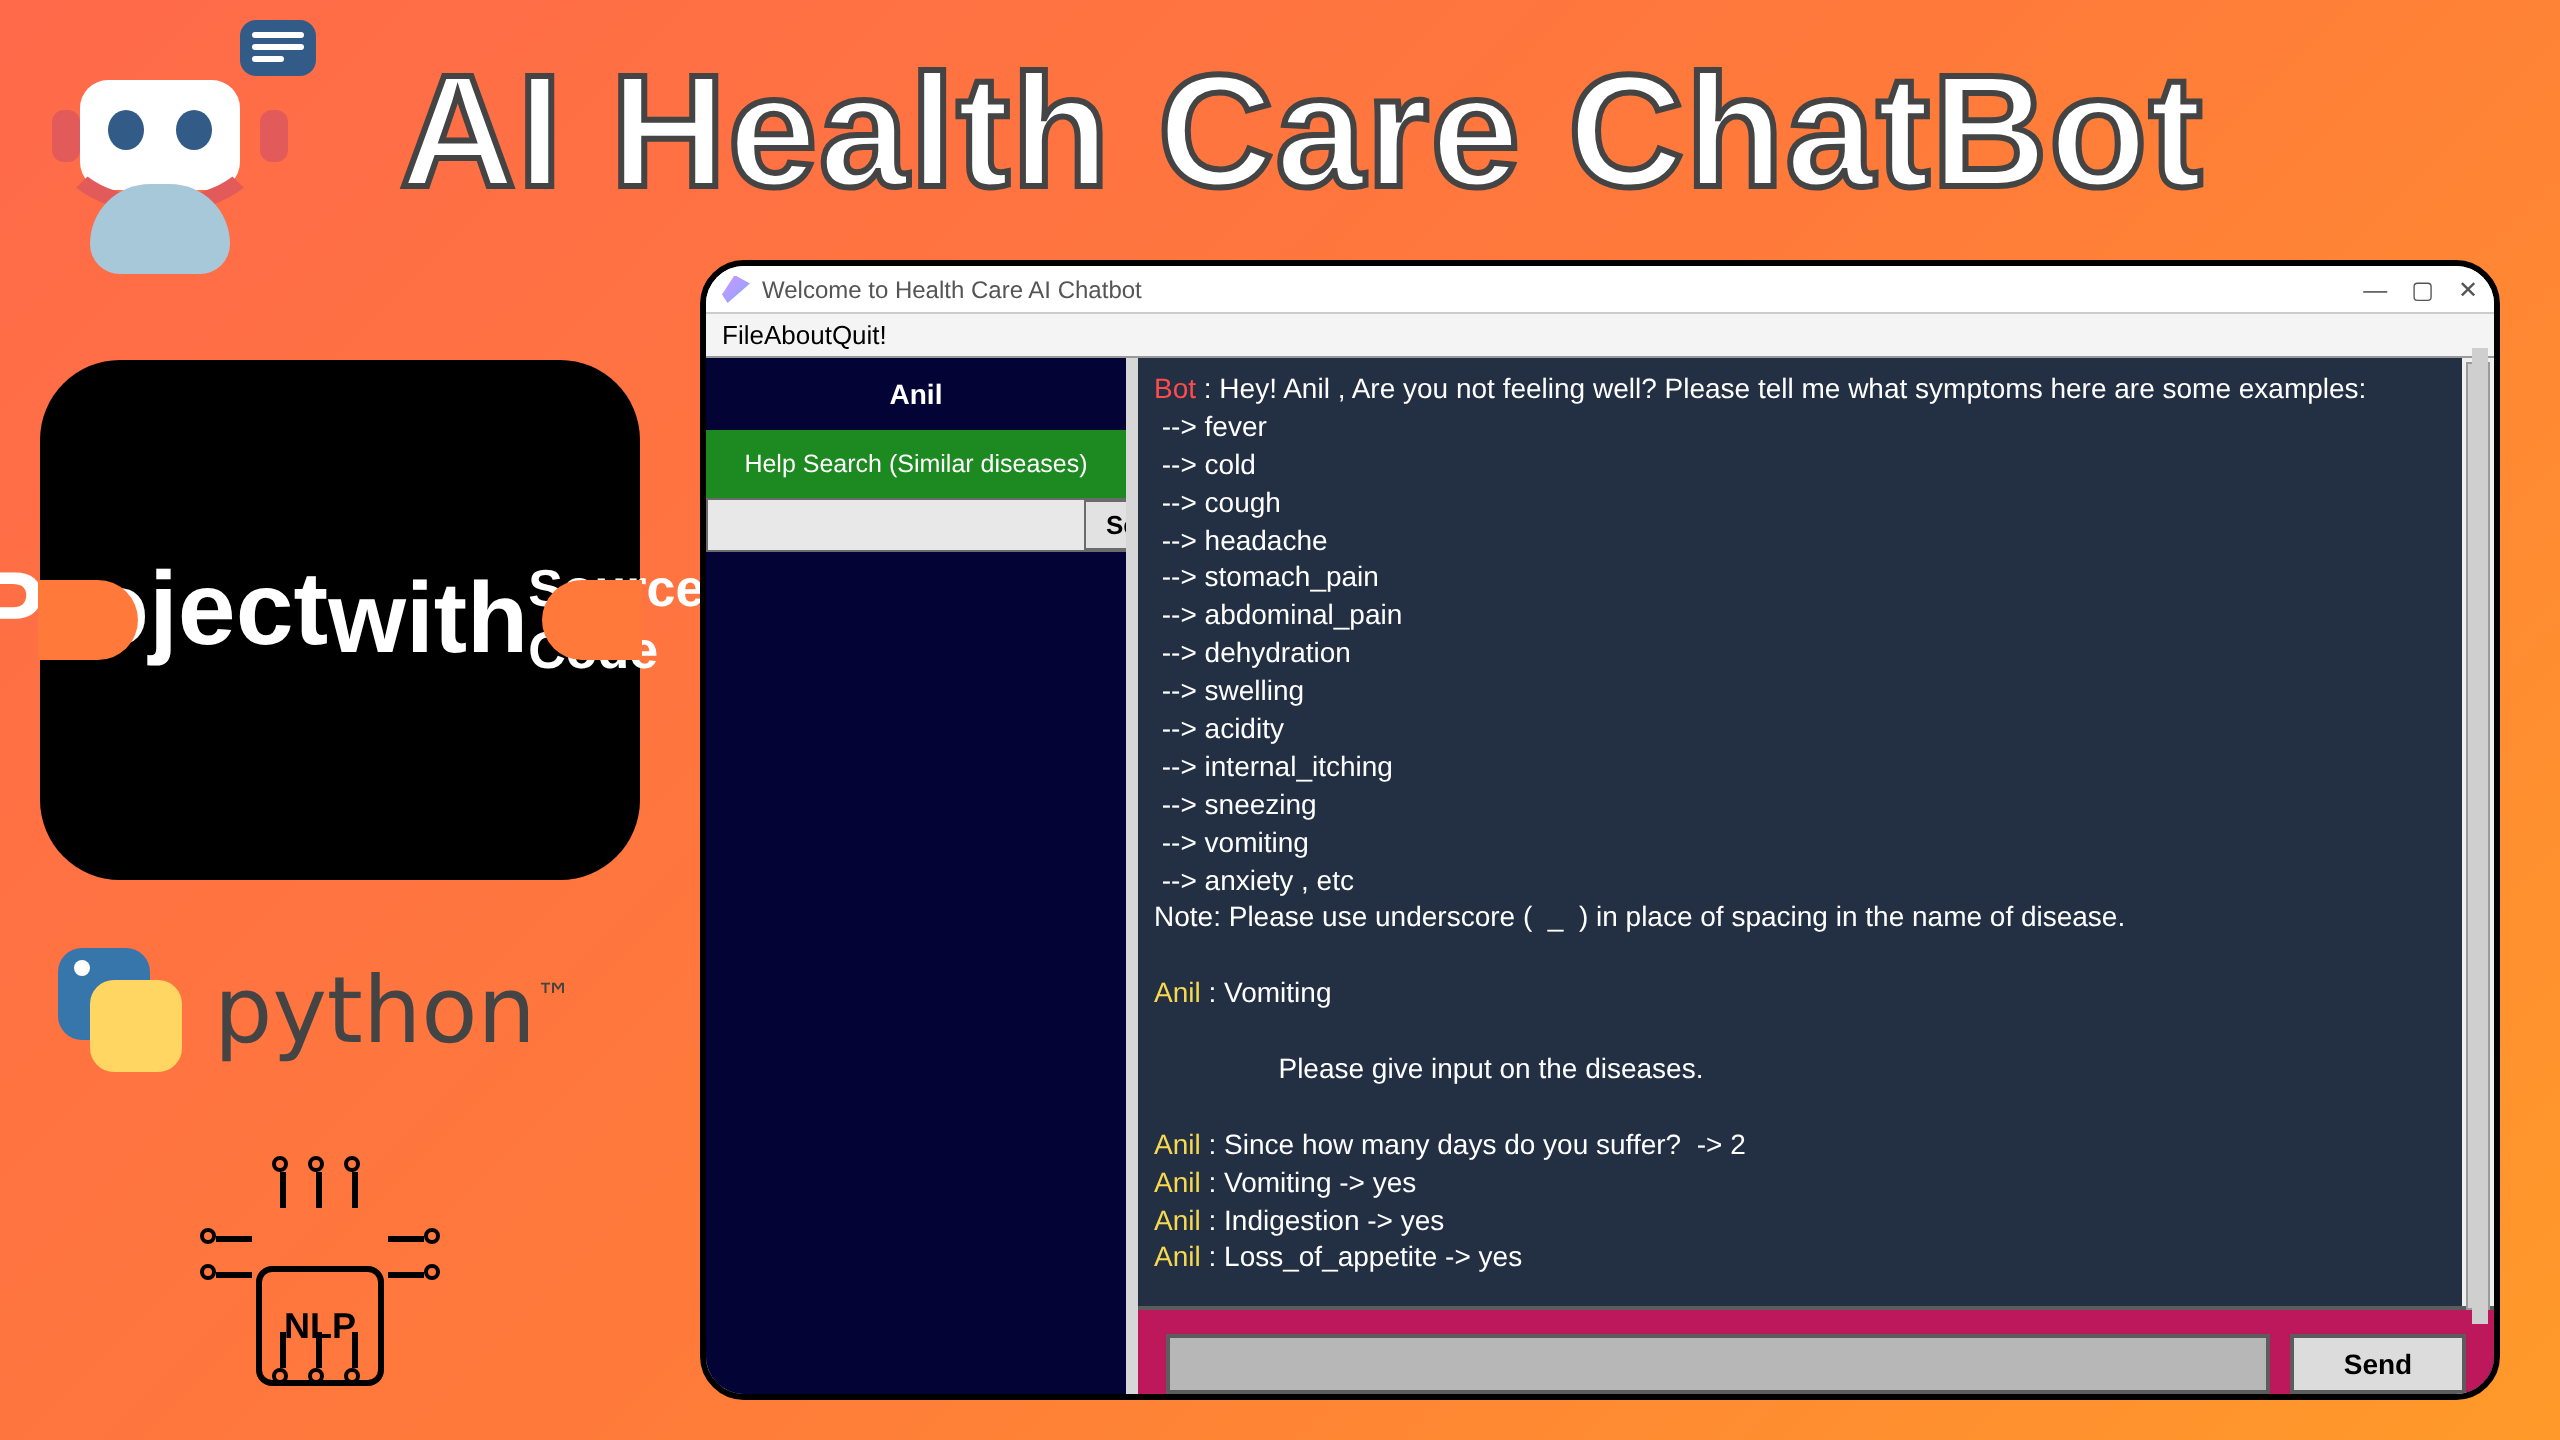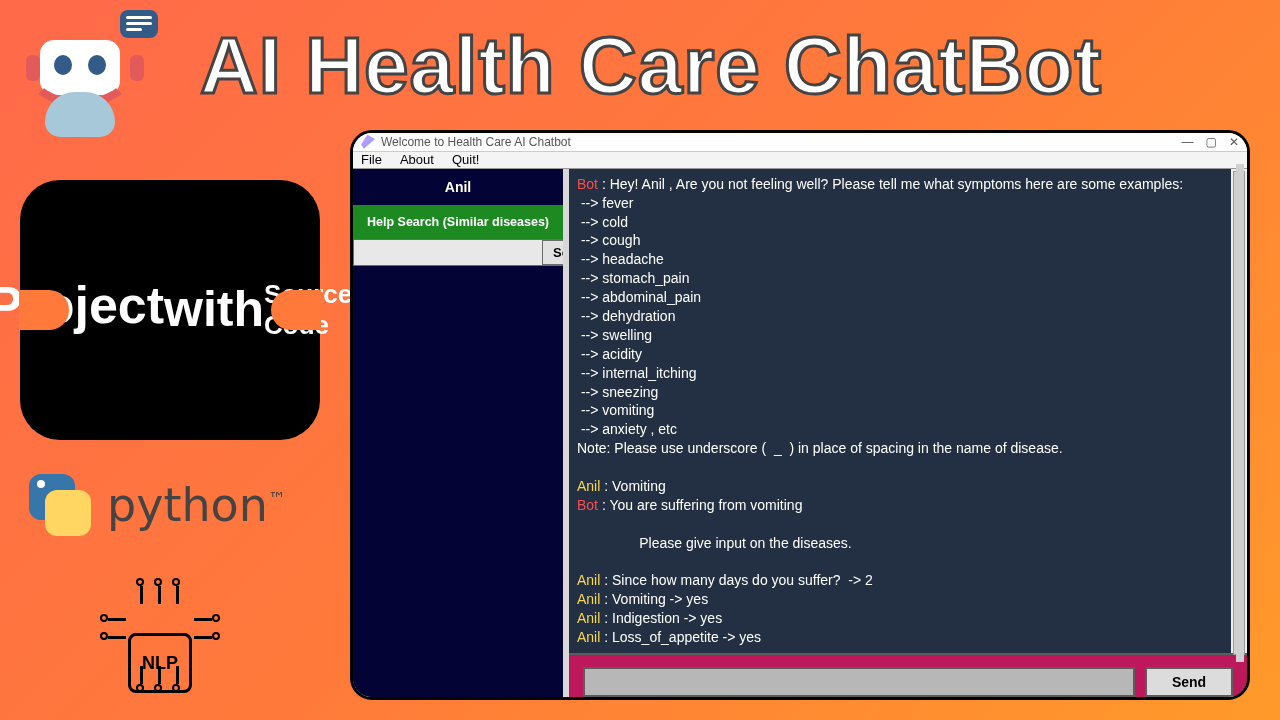--- a/index.html
+++ b/index.html
@@ -131,37 +131,37 @@
     border-bottom:1px solid #ccc;
   }
   .titlebar .feather {
     width:14px; height:14px; margin-right:6px;
     background: linear-gradient(315deg,#8aa3ff,#c99aff);
     clip-path: polygon(20% 100%, 0 70%, 45% 0, 100% 30%);
   }
   .titlebar .win-controls { margin-left:auto; display:flex; gap:12px; color:#555; font-size:12px; }
   .menubar {
     height:22px; background:#f4f4f4; border-bottom:1px solid #999;
-    display:flex; align-items:center; gap:18px; padding:0 8px;
+    display:flex; align-items:center; padding:0 8px;
     font-size:13px; color:#000;
   }
   .menubar span { cursor:default; }
 
   .workspace { flex:1; display:flex; background:#040336; }
 
   
   .sidebar {
     width:210px; background:#040336; display:flex; flex-direction:column;
   }
   .sidebar .username {
     color:#fff; font-weight:bold; font-size:14px; text-align:center;
     padding:10px 0;
   }
   .sidebar .help-band {
-    background:#1c8a21; color:#fff; font-size:12.5px; font-weight:bold;
+    background:#1c8a21; color:#fff; font-size:12.5px; font-weight:normal;
     text-align:center; padding:10px 4px;
   }
   .sidebar .search-row {
     display:flex; background:#dcdcdc; border:1px solid #6b6b6b;
   }
   .sidebar .search-row input {
     flex:1; border:none; background:#e8e8e8; padding:5px 6px; font-size:13px;
   }
   .sidebar .search-row button {
     background:#e2e2e2; border:1px solid #6b6b6b; padding:4px 10px;
@@ -311,21 +311,20 @@
           <div class="line"><span class="clr-txt"> --&gt; dehydration</span></div>
           <div class="line"><span class="clr-txt"> --&gt; swelling</span></div>
           <div class="line"><span class="clr-txt"> --&gt; acidity</span></div>
           <div class="line"><span class="clr-txt"> --&gt; internal_itching</span></div>
           <div class="line"><span class="clr-txt"> --&gt; sneezing</span></div>
           <div class="line"><span class="clr-txt"> --&gt; vomiting</span></div>
           <div class="line"><span class="clr-txt"> --&gt; anxiety , etc</span></div>
           <div class="line"><span class="clr-txt">Note: Please use underscore (  _  ) in place of spacing in the name of disease.</span></div>
           <div class="line"><span class="clr-txt"> </span></div>
           <div class="line"><span class="clr-user">Anil</span><span class="clr-txt"> : Vomiting</span></div>
-          <div class="line"><span class="clr-bot">Bot</span><span class="clr-txt"> : You are suffering from vomiting</span></div>
           <div class="line"><span class="clr-txt"> </span></div>
           <div class="line"><span class="clr-txt">                Please give input on the diseases.</span></div>
           <div class="line"><span class="clr-txt"> </span></div>
           <div class="line"><span class="clr-user">Anil</span><span class="clr-txt"> : Since how many days do you suffer?  -&gt; 2</span></div>
           <div class="line"><span class="clr-user">Anil</span><span class="clr-txt"> : Vomiting -&gt; yes</span></div>
           <div class="line"><span class="clr-user">Anil</span><span class="clr-txt"> : Indigestion -&gt; yes</span></div>
           <div class="line"><span class="clr-user">Anil</span><span class="clr-txt"> : Loss_of_appetite -&gt; yes</span></div>
         </div>
       <div class="chat-scrollbar">
           <div class="thumb"></div>

